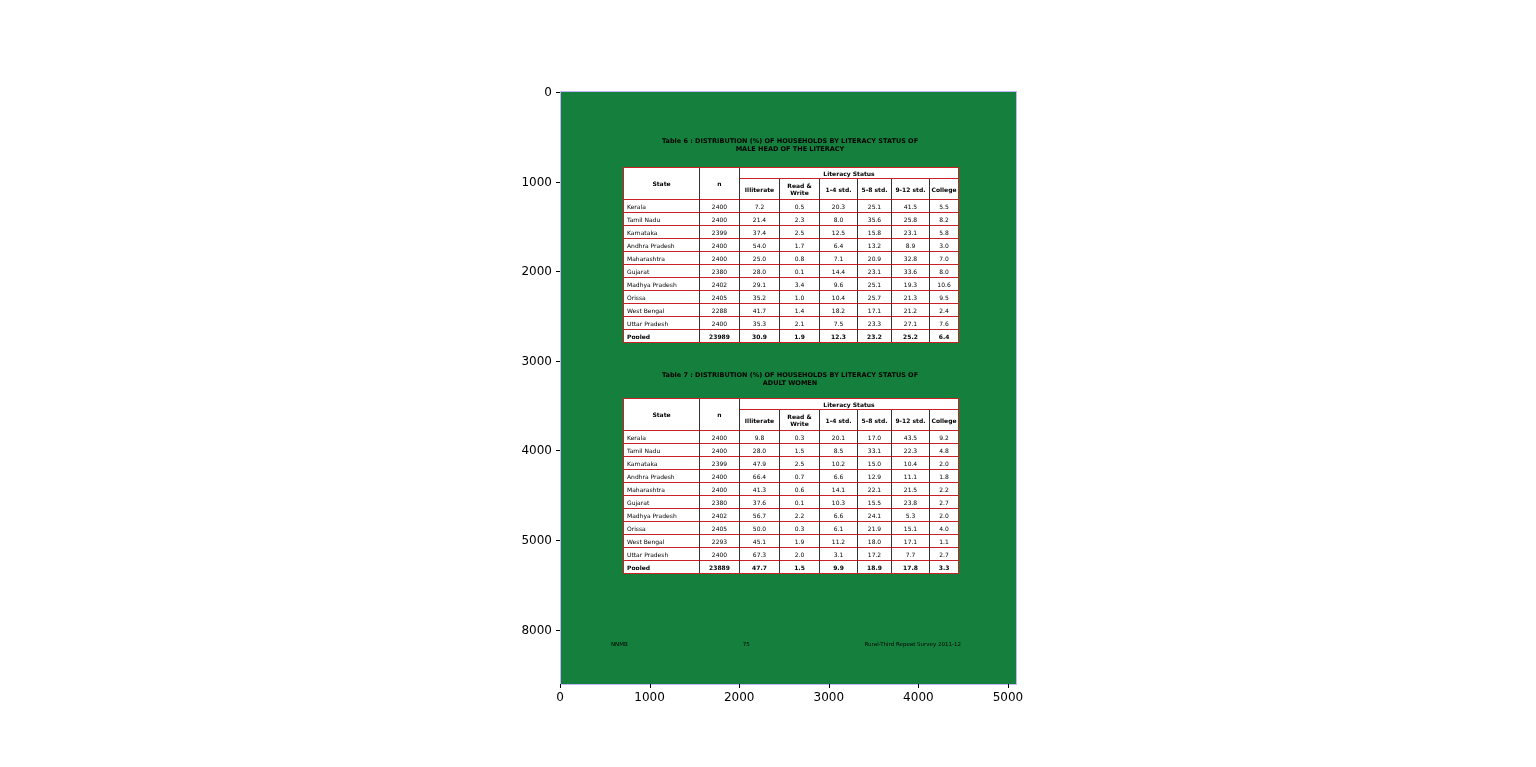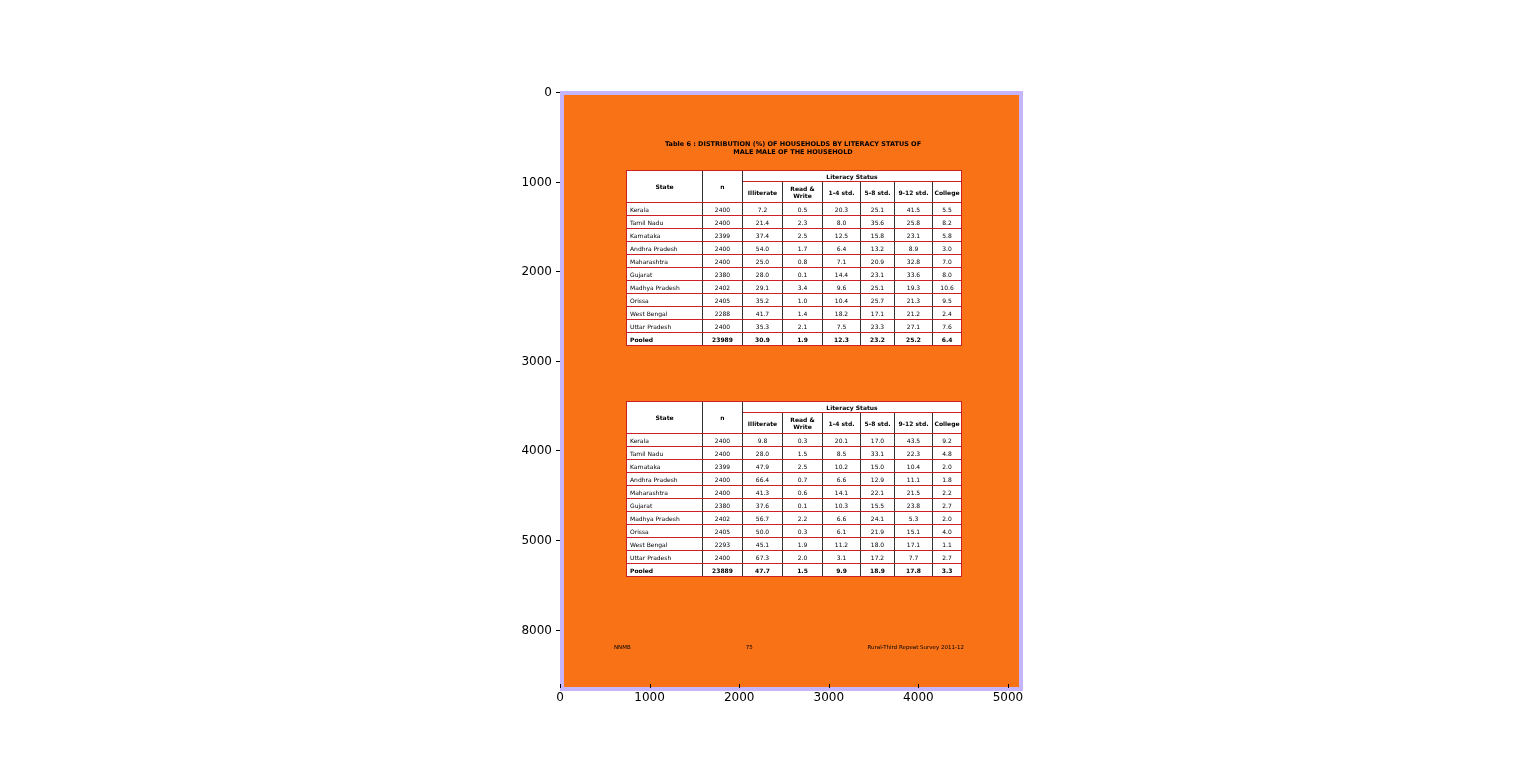--- a/index.html
+++ b/index.html
@@ -4,21 +4,21 @@
 <style>
   html,body{margin:0;padding:0;}
   body{
     width:1536px;height:767px;position:relative;background:#ffffff;overflow:hidden;
     font-family:"DejaVu Sans", sans-serif;color:#000;
   }
   :root{--red:#cc2026;}
   .figure{position:absolute;left:0;top:0;width:1536px;height:767px;}
   .axes{
     position:absolute;left:560px;top:91px;width:455px;height:592px;
-    border:4px solid #c4b5fd;background:#f97316;
+    border:1px solid #c4b5fd;background:#15803d;
   }
   .ytick-label{position:absolute;left:490px;width:62px;text-align:right;font-size:12px;line-height:12px;}
   .ytick-mark{position:absolute;left:556px;width:4px;height:1px;background:#000;}
   .xtick-label{position:absolute;width:60px;text-align:center;font-size:12px;top:690px;}
   .xtick-mark{position:absolute;top:684px;width:1px;height:4px;background:#000;}
 
   .tbl-title{
     position:absolute;left:62px;width:334px;text-align:center;
     font-weight:bold;font-size:6.5px;line-height:8px;
   }
@@ -54,21 +54,21 @@
 </style>
 </head>
 <body>
 
 <div class="figure">
 
   <div class="axes">
 
     <div class="tbl-title" id="t6-title">
       <div>Table 6 : DISTRIBUTION (%) OF HOUSEHOLDS BY LITERACY STATUS OF</div>
-      <div>MALE MALE OF THE HOUSEHOLD</div>
+      <div>MALE HEAD OF THE LITERACY</div>
     </div>
     <div class="tbl-wrap" id="t6-wrap">
       <table class="doc-table">
           <colgroup>
             <col style="width: 76px;">
             <col style="width: 40px;">
             <col style="width: 40px;">
             <col style="width: 40px;">
             <col style="width: 38px;">
             <col style="width: 34px;">
@@ -198,20 +198,24 @@
               <td>1.9</td>
               <td>12.3</td>
               <td>23.2</td>
               <td>25.2</td>
               <td>6.4</td>
             </tr>
           </tbody>
         </table>
     </div>
 
+    <div class="tbl-title" id="t7-title">
+      <div>Table 7 : DISTRIBUTION (%) OF HOUSEHOLDS BY LITERACY STATUS OF</div>
+      <div>ADULT WOMEN</div>
+    </div>
     <div class="tbl-wrap" id="t7-wrap">
       <table class="doc-table">
           <colgroup>
             <col style="width: 76px;">
             <col style="width: 40px;">
             <col style="width: 40px;">
             <col style="width: 40px;">
             <col style="width: 38px;">
             <col style="width: 34px;">
             <col style="width: 38px;">

